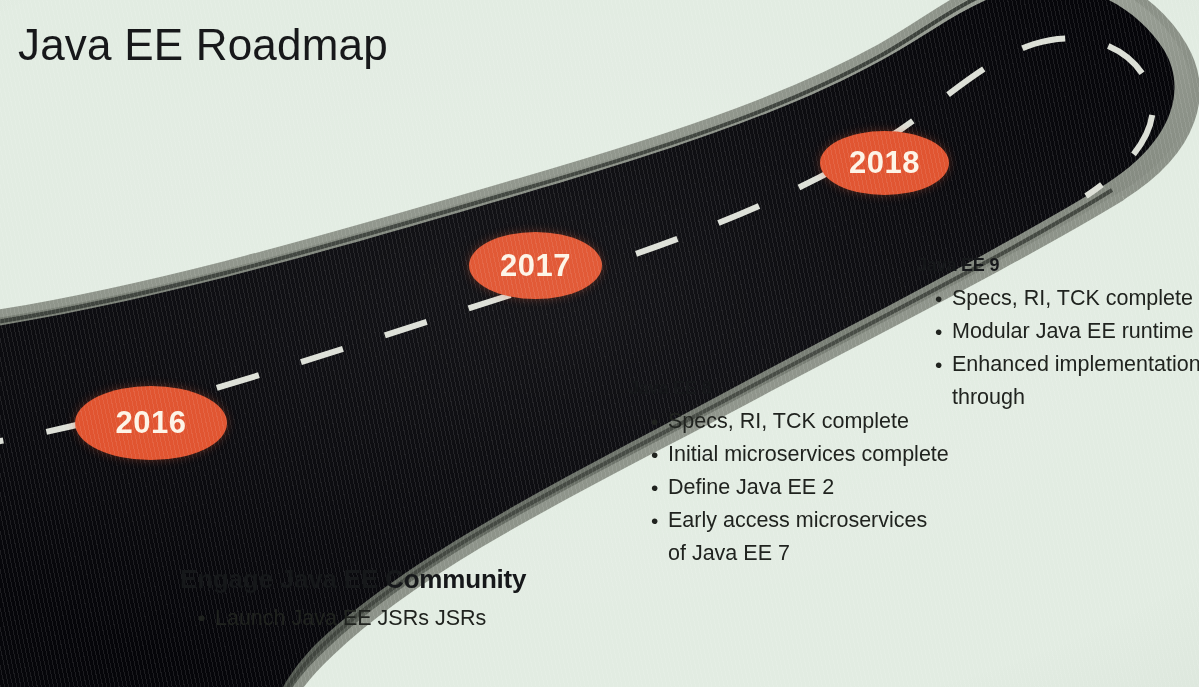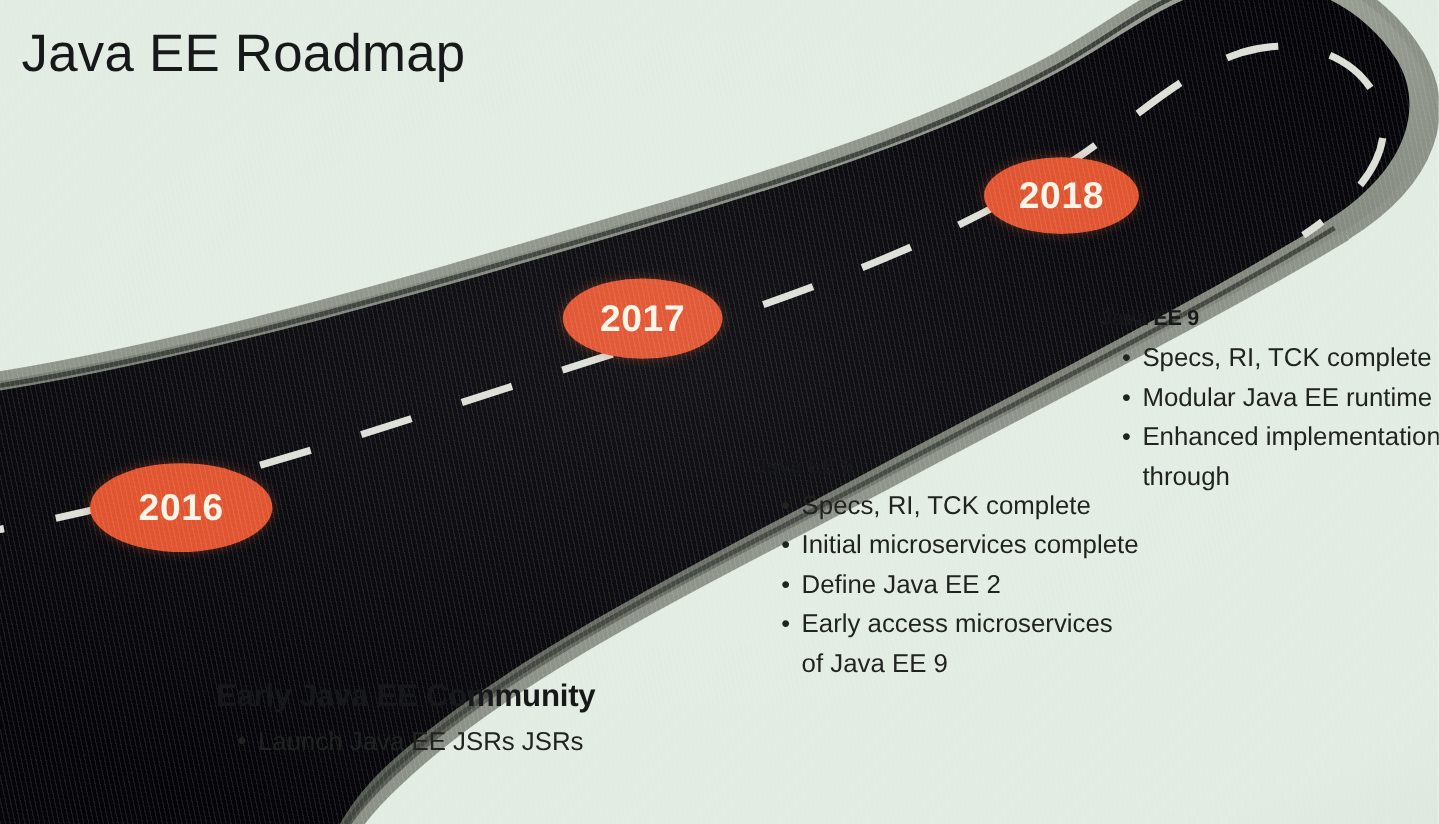--- a/index.html
+++ b/index.html
@@ -235,21 +235,21 @@
         <span class="bullet">•</span>
         <span>Initial microservices complete</span>
       </li>
       <li>
         <span class="bullet">•</span>
         <span>Define Java EE 2</span>
       </li>
       <li>
         <span class="bullet">•</span>
         <span>Early access microservices</span>
-        <span class="cont">of Java EE 9</span>
+        <span class="cont">of Java EE 7</span>
       </li>
     </ul>
   </div>
 
   <div class="block" id="block-ee9">
     <h2>Java EE 9</h2>
     <ul>
       <li>
         <span class="bullet">•</span>
         <span>Specs, RI, TCK complete</span>
@@ -260,21 +260,21 @@
       </li>
       <li>
         <span class="bullet">•</span>
         <span>Enhanced implementation</span>
         <span class="cont">through</span>
       </li>
     </ul>
   </div>
 
   <div class="block" id="block-community">
-    <h2>Early Java EE Community</h2>
+    <h2>Engage Java EE Community</h2>
     <ul>
       <li>
         <span class="bullet">•</span>
       </li>
       <li>
         <span class="bullet">•</span>
         <span>Launch Java EE JSRs JSRs</span>
       </li>
     </ul>
   </div>

